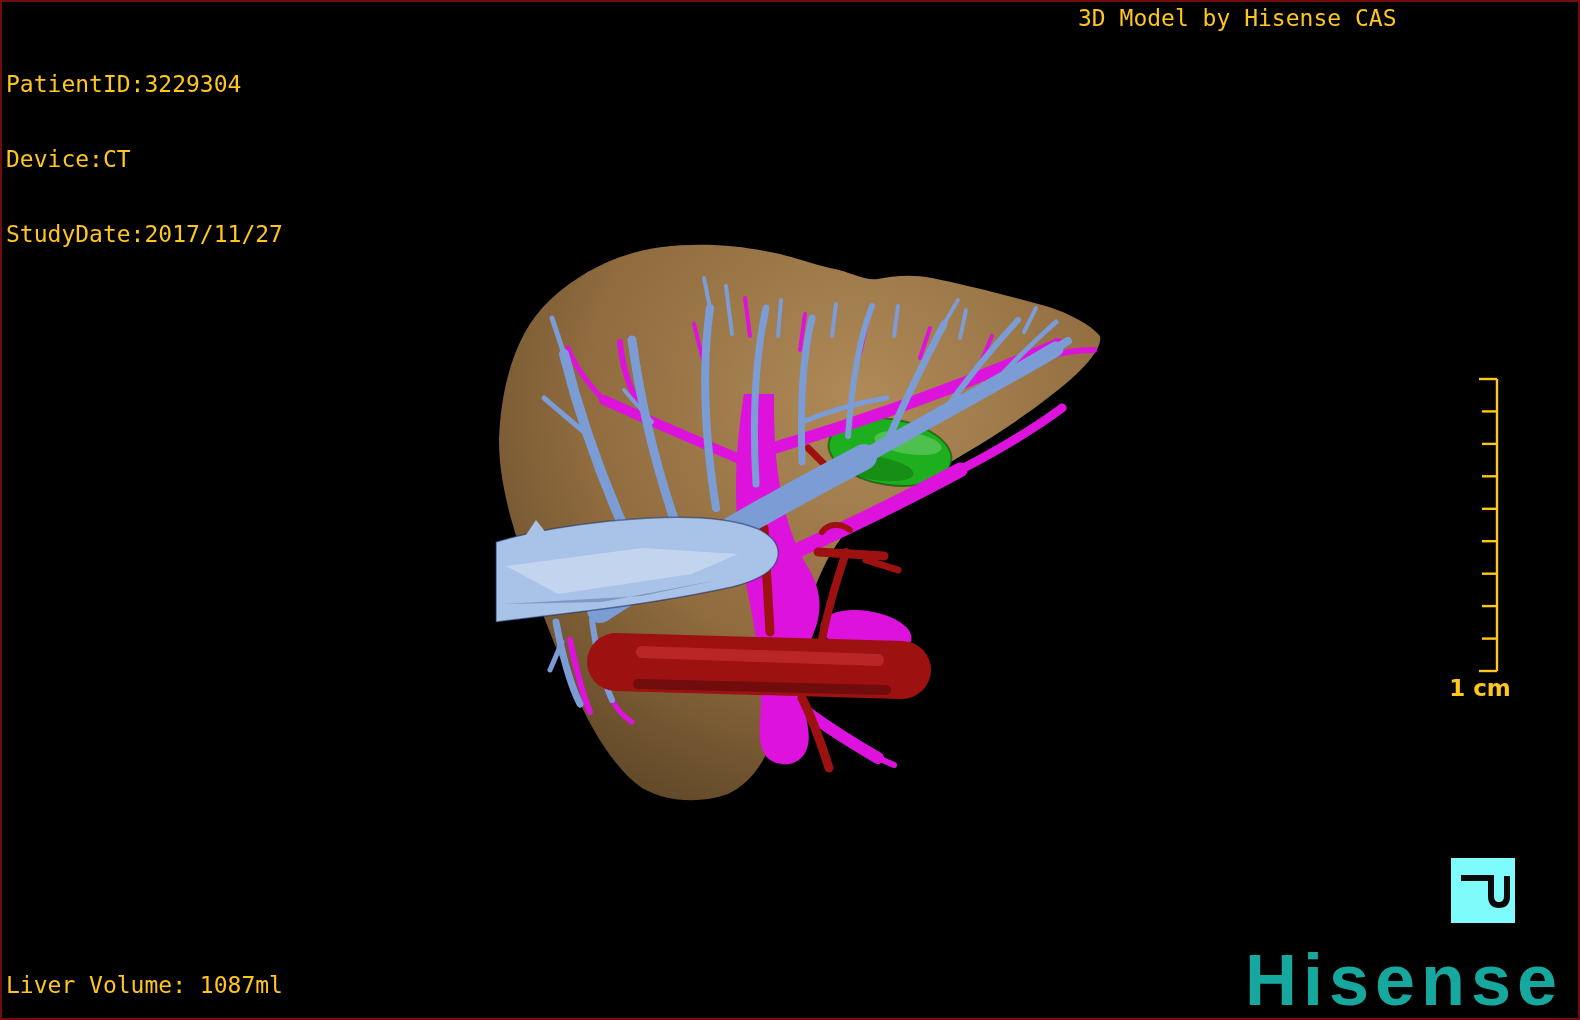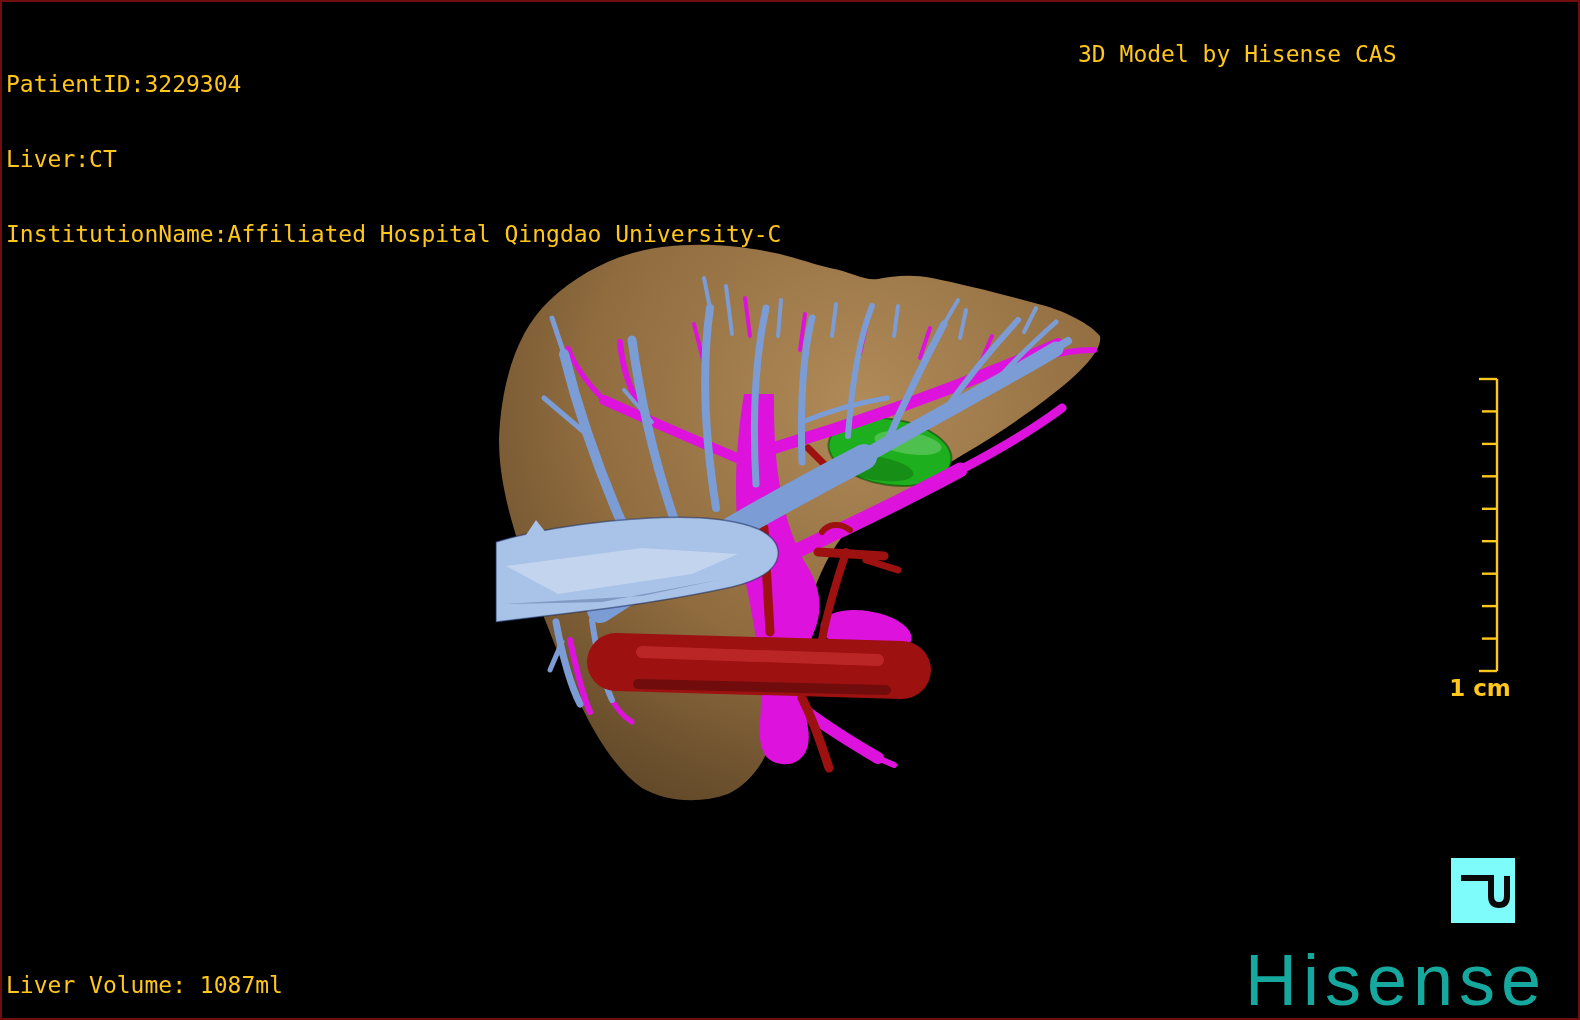--- a/index.html
+++ b/index.html
@@ -12,40 +12,40 @@
   }
   .overlay-text{
     position:absolute;
     color:var(--text_yellow,#ffc61c);
     font-size:23px;
     line-height:25px;
     white-space:pre;
     letter-spacing:0px;
   }
   #patient-info{left:4px;top:20px;}
-  #watermark{left:1076px;top:4px;margin-top:36px;}
+  #watermark{left:1076px;top:4px;}
   #liver-volume{left:4px;top:971px;}
   #viewport{position:absolute;left:0;top:0;width:1580px;height:1020px;}
   #scalebar{position:absolute;left:1430px;top:370px;width:120px;height:340px;}
   .scale-stroke{stroke:var(--text_yellow,#ffc61c);stroke-width:2.4;fill:none;}
   .scale-label{
     fill:var(--text_yellow,#ffc61c);
     font-family:"DejaVu Sans",sans-serif;
     font-size:23px;font-weight:700;
   }
   #orientation-btn{
     position:absolute;left:1449px;top:856px;width:64px;height:65px;
     background:var(--icon_cyan,#7efcfc);
     border:none;padding:0;cursor:pointer;
   }
   #hisense-logo{
     position:absolute;left:1243px;top:942px;
     color:var(--logo_teal,#16a89e);
     font-family:"Liberation Sans",sans-serif;
-    font-weight:normal;font-size:72px;line-height:72px;
+    font-weight:bold;font-size:72px;line-height:72px;
     letter-spacing:6px;white-space:pre;
   }
   
   .vb{stroke:var(--portal_blue,#7b9cd4);fill:none;stroke-linecap:round;stroke-linejoin:round;}
   .vm{stroke:var(--vein_magenta,#dd13dd);fill:none;stroke-linecap:round;stroke-linejoin:round;}
   .vr{stroke:var(--artery_red,#9d1111);fill:none;stroke-linecap:round;stroke-linejoin:round;}
 </style>
 </head>
 <body>
 
@@ -155,22 +155,22 @@
     <path class="vr" stroke-width="58" d="M 614,660 L 900,668"></path>
     <path stroke="rgba(255,90,90,0.30)" stroke-width="12" stroke-linecap="round" fill="none" d="M 640,650 L 876,658"></path>
     <path stroke="rgba(0,0,0,0.28)" stroke-width="10" stroke-linecap="round" fill="none" d="M 636,682 L 884,688"></path>
     <path class="vr" stroke-width="9" d="M 800,696 C 812,720 820,744 827,766"></path>
     <path class="vr" stroke-width="4" d="M 824,756 L 828,768"></path>
   </g>
 </svg>
 
 <div id="patient-info" class="overlay-text">
   <div>PatientID:3229304</div>
-  <div>Liver:CT</div>
-  <div>InstitutionName:Affiliated Hospital Qingdao University-C</div>
+  <div>Device:CT</div>
+  <div>StudyDate:2017/11/27</div>
 </div>
 
 <div id="watermark" class="overlay-text">3D Model by Hisense CAS</div>
 
 <div id="liver-volume" class="overlay-text">Liver Volume: 1087ml</div>
 
 <svg id="scalebar" viewBox="1430 370 120 340" xmlns="http://www.w3.org/2000/svg">
   <g>
     <line class="scale-stroke" x1="1495" y1="377" x2="1495" y2="669"></line>
     <line class="scale-stroke" x1="1477" y1="377" x2="1495" y2="377"></line>

